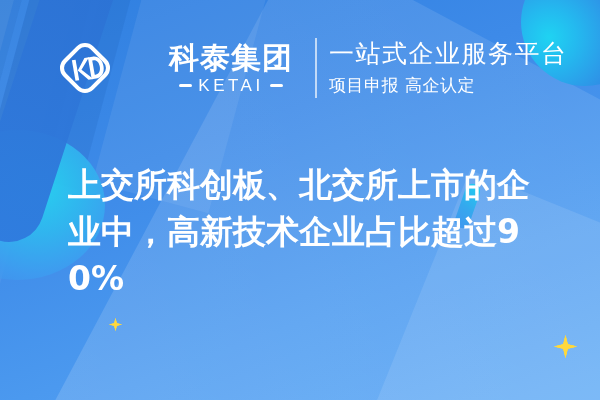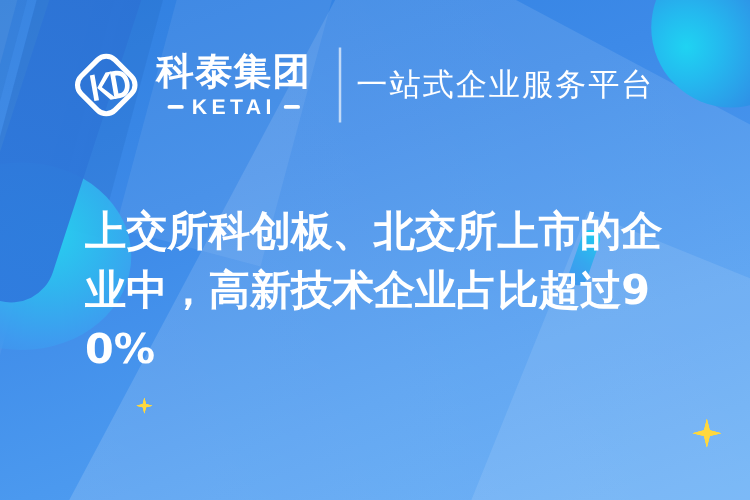--- a/index.html
+++ b/index.html
@@ -173,20 +173,21 @@
     height: 136px;
     display: flex;
     align-items: center;
     z-index: 5;
   }
 
   #brand-block {
     display: flex;
     align-items: center;
     margin-left: 56px;
+    gap: 44px;
   }
 
   #logo-mark {
     width: 58px;
     height: 58px;
     flex: 0 0 58px;
     display: block;
   }
 
   #logo-wordmark {
@@ -215,21 +216,21 @@
   }
   .latin-rule {
     height: 3px;
     width: 13px;
     background: #ffffff;
     border-radius: 2px;
   }
   #logo-latin {
     color: #ffffff;
     font-size: 17px;
-    font-weight: bold;
+    font-weight: normal;
     letter-spacing: 3.5px;
     margin: 0 6px;
     line-height: 1;
     white-space: nowrap;
   }
 
   #header-divider {
     width: 2px;
     height: 60px;
     background: rgba(255,255,255,0.65);
@@ -328,18 +329,19 @@
           <span id="logo-latin">KETAI</span>
           <span class="latin-rule"></span>
         </div>
       </div>
     </div>
 
     <div id="header-divider"></div>
 
     <div id="tagline-block">
       <div id="tagline-main">一站式企业服务平台</div>
+      <div id="tagline-sub">项目申报 高企认定</div>
     </div>
   </div>
 
   <div id="headline">上交所科创板、北交所上市的企业中，高新技术企业占比超过90%</div>
 
 </div>
 
 </body></html>

